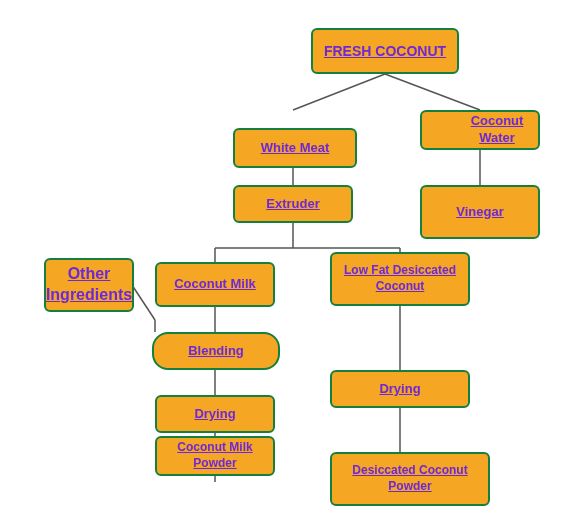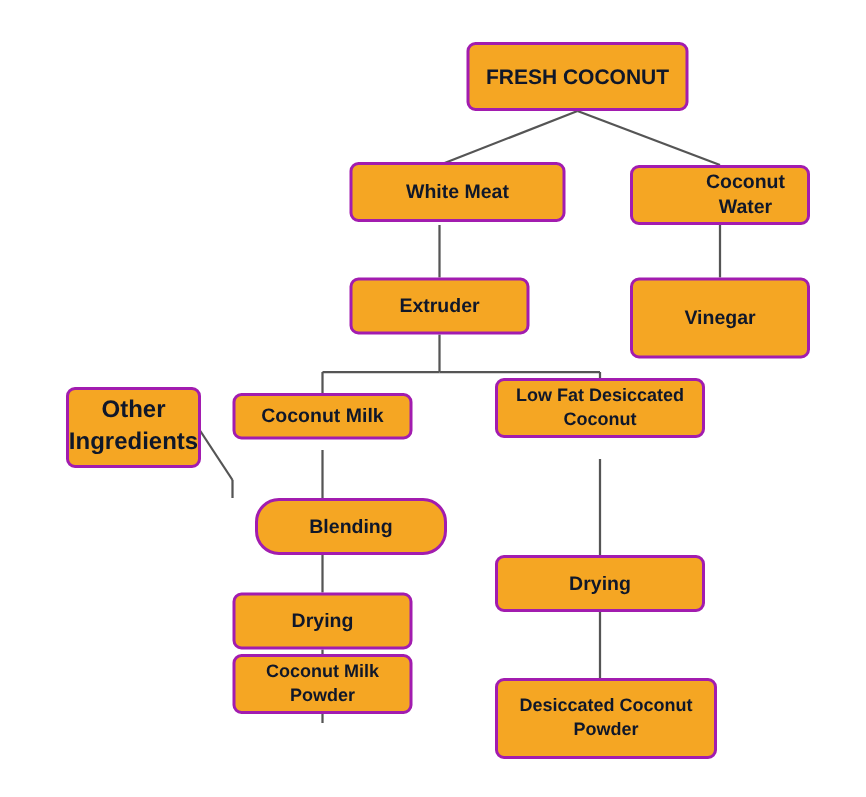--- a/index.html
+++ b/index.html
@@ -12,31 +12,32 @@
       position: relative;
     }
     .diagram {
       position: relative;
       width: 577px;
       height: 531px;
     }
     .box {
       position: absolute;
       background: #F5A623;
-      border: 2px solid #a21caf;
+      border: 2px solid #15803d;
       border-radius: 6px;
-      color: #0f172a;
+      color: #6d28d9;
       font-weight: bold;
       font-size: 13px;
       text-align: center;
       display: flex;
       align-items: center;
       justify-content: center;
       padding: 4px 6px;
       line-height: 1.3;
+      text-decoration: underline;
     }
     svg.lines {
       position: absolute;
       top: 0; left: 0;
       width: 577px;
       height: 531px;
       pointer-events: none;
     }
     svg.lines line, svg.lines path, svg.lines polyline {
       stroke: #555;
@@ -76,37 +77,37 @@
 
     <line x1="215" y1="460" x2="215" y2="482"></line>
 
     <line x1="400" y1="306" x2="400" y2="370"></line>
 
     <line x1="400" y1="408" x2="400" y2="452"></line>
   </svg>
 
   <div class="box" style="left:311px; top:28px; width:148px; height:46px; font-size:14px;">FRESH COCONUT</div>
 
-  <div class="box" style="left:233px; top:108px; width:144px; height:40px;">White Meat</div>
+  <div class="box" style="left:233px; top:128px; width:124px; height:40px;">White Meat</div>
 
   <div class="box" style="left:420px; top:110px; width:120px; height:40px;padding-left:40px;">Coconut Water</div>
 
   <div class="box" style="left:233px; top:185px; width:120px; height:38px;text-align:right;">Extruder</div>
 
   <div class="box" style="left:420px; top:185px; width:120px; height:54px;">Vinegar</div>
 
   <div class="box" style="left:44px; top:258px; width:90px; height:54px; font-size:16px;">Other Ingredients</div>
 
-  <div class="box" style="left:155px; top:262px; width:120px; height:31px;">Coconut Milk</div>
+  <div class="box" style="left:155px; top:262px; width:120px; height:45px;">Coconut Milk</div>
 
-  <div class="box" style="left:330px; top:252px; width:140px; height:40px; font-size:12px;">Low Fat Desiccated Coconut</div>
+  <div class="box" style="left:330px; top:252px; width:140px; height:54px; font-size:12px;">Low Fat Desiccated Coconut</div>
 
-  <div class="box" style="left:170px; top:332px; width:128px; height:38px;border-radius:16px;">Blending</div>
+  <div class="box" style="left:152px; top:332px; width:128px; height:38px;border-radius:16px;">Blending</div>
 
   <div class="box" style="left:155px; top:395px; width:120px; height:38px;">Drying</div>
 
   <div class="box" style="left:330px; top:370px; width:140px; height:38px;">Drying</div>
 
   <div class="box" style="left:155px; top:436px; width:120px; height:40px; font-size:12px;">Coconut Milk Powder</div>
 
-  <div class="box" style="left:330px; top:452px; width:148px; height:54px; font-size:12px;">Desiccated Coconut Powder</div>
+  <div class="box" style="left:330px; top:452px; width:160px; height:54px; font-size:12px;">Desiccated Coconut Powder</div>
 
 </div>
 
 </body></html>

